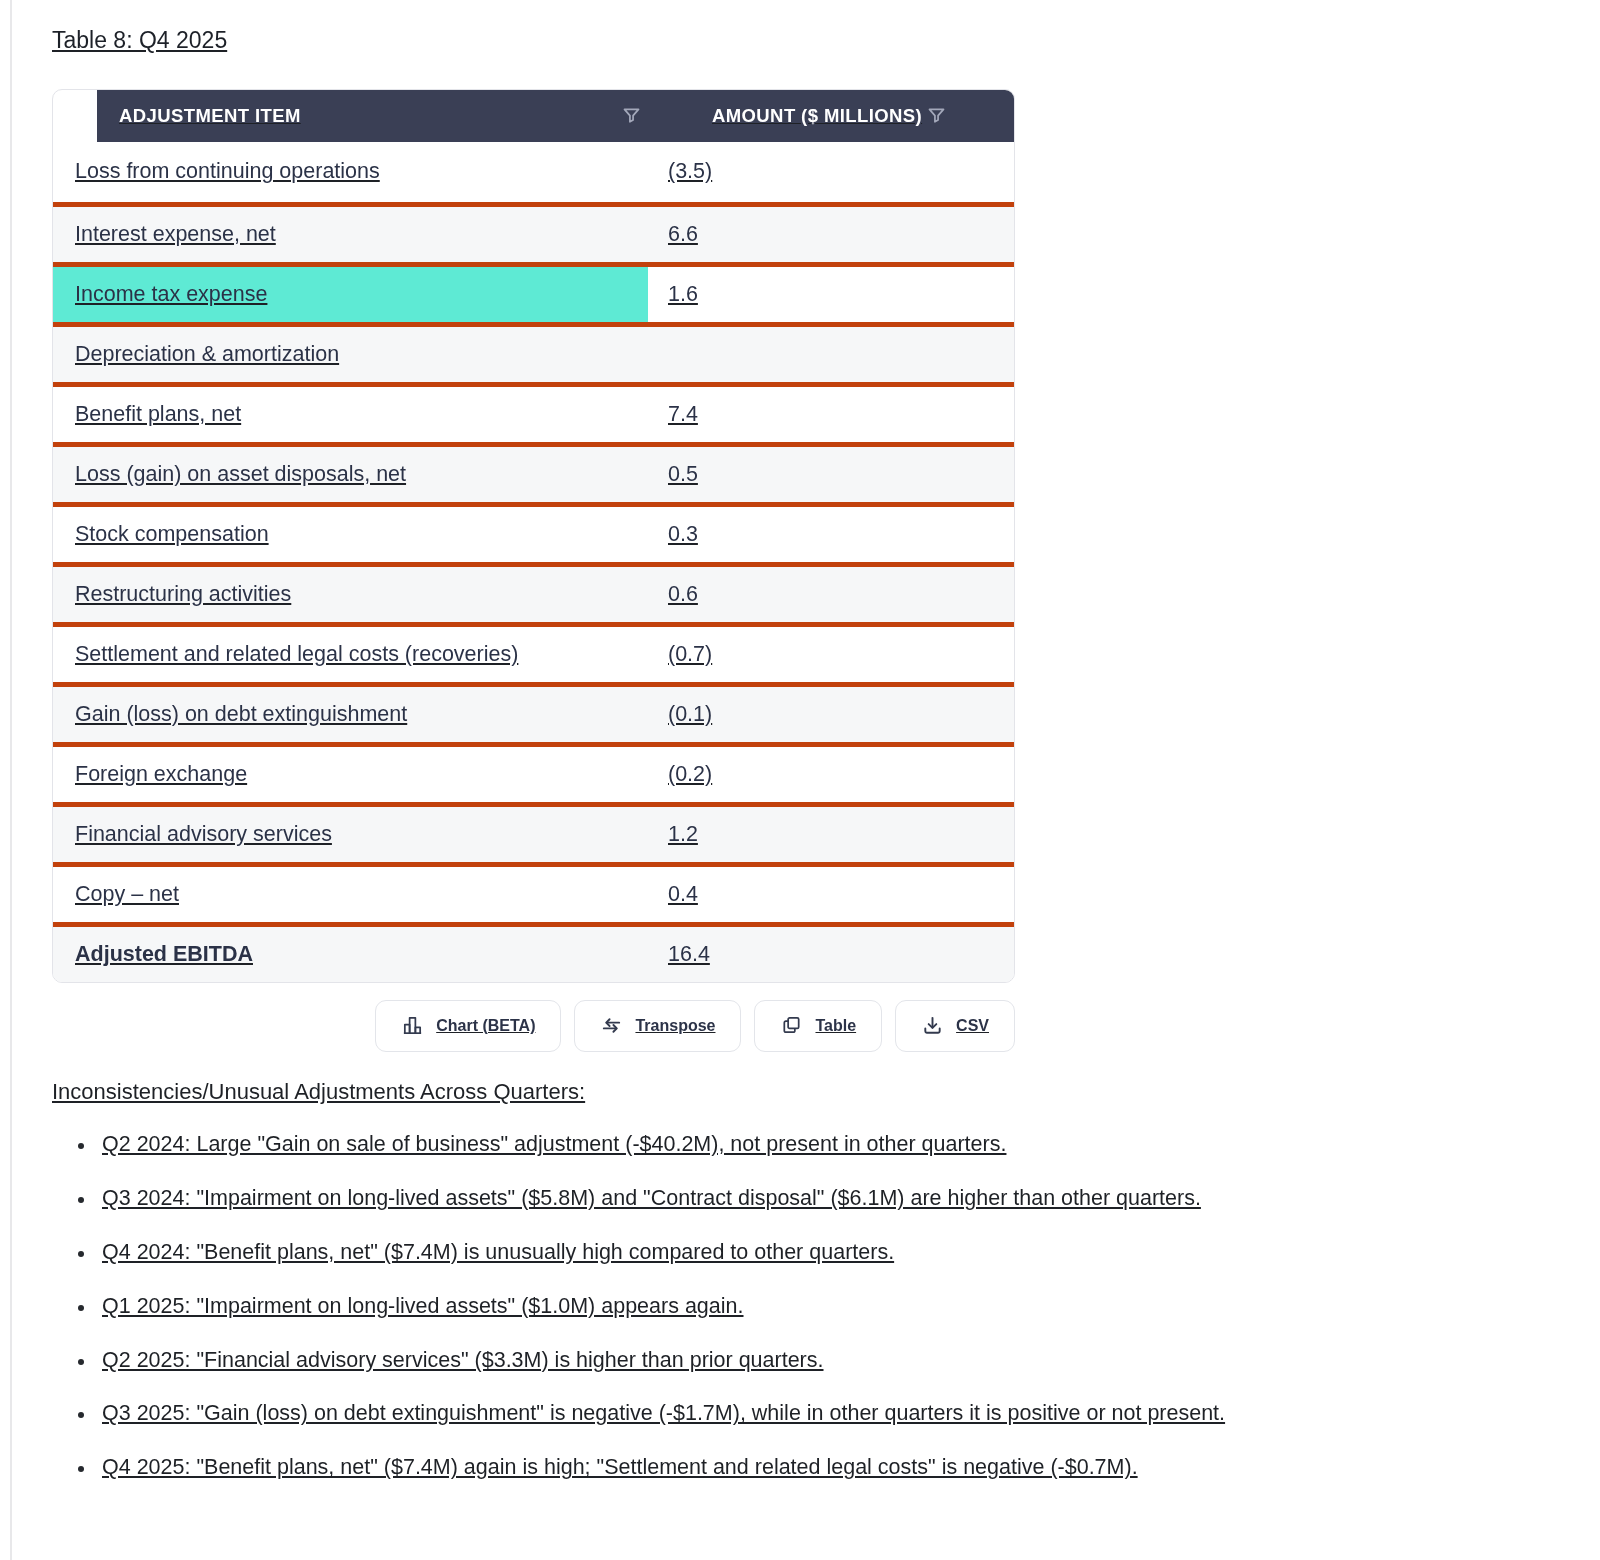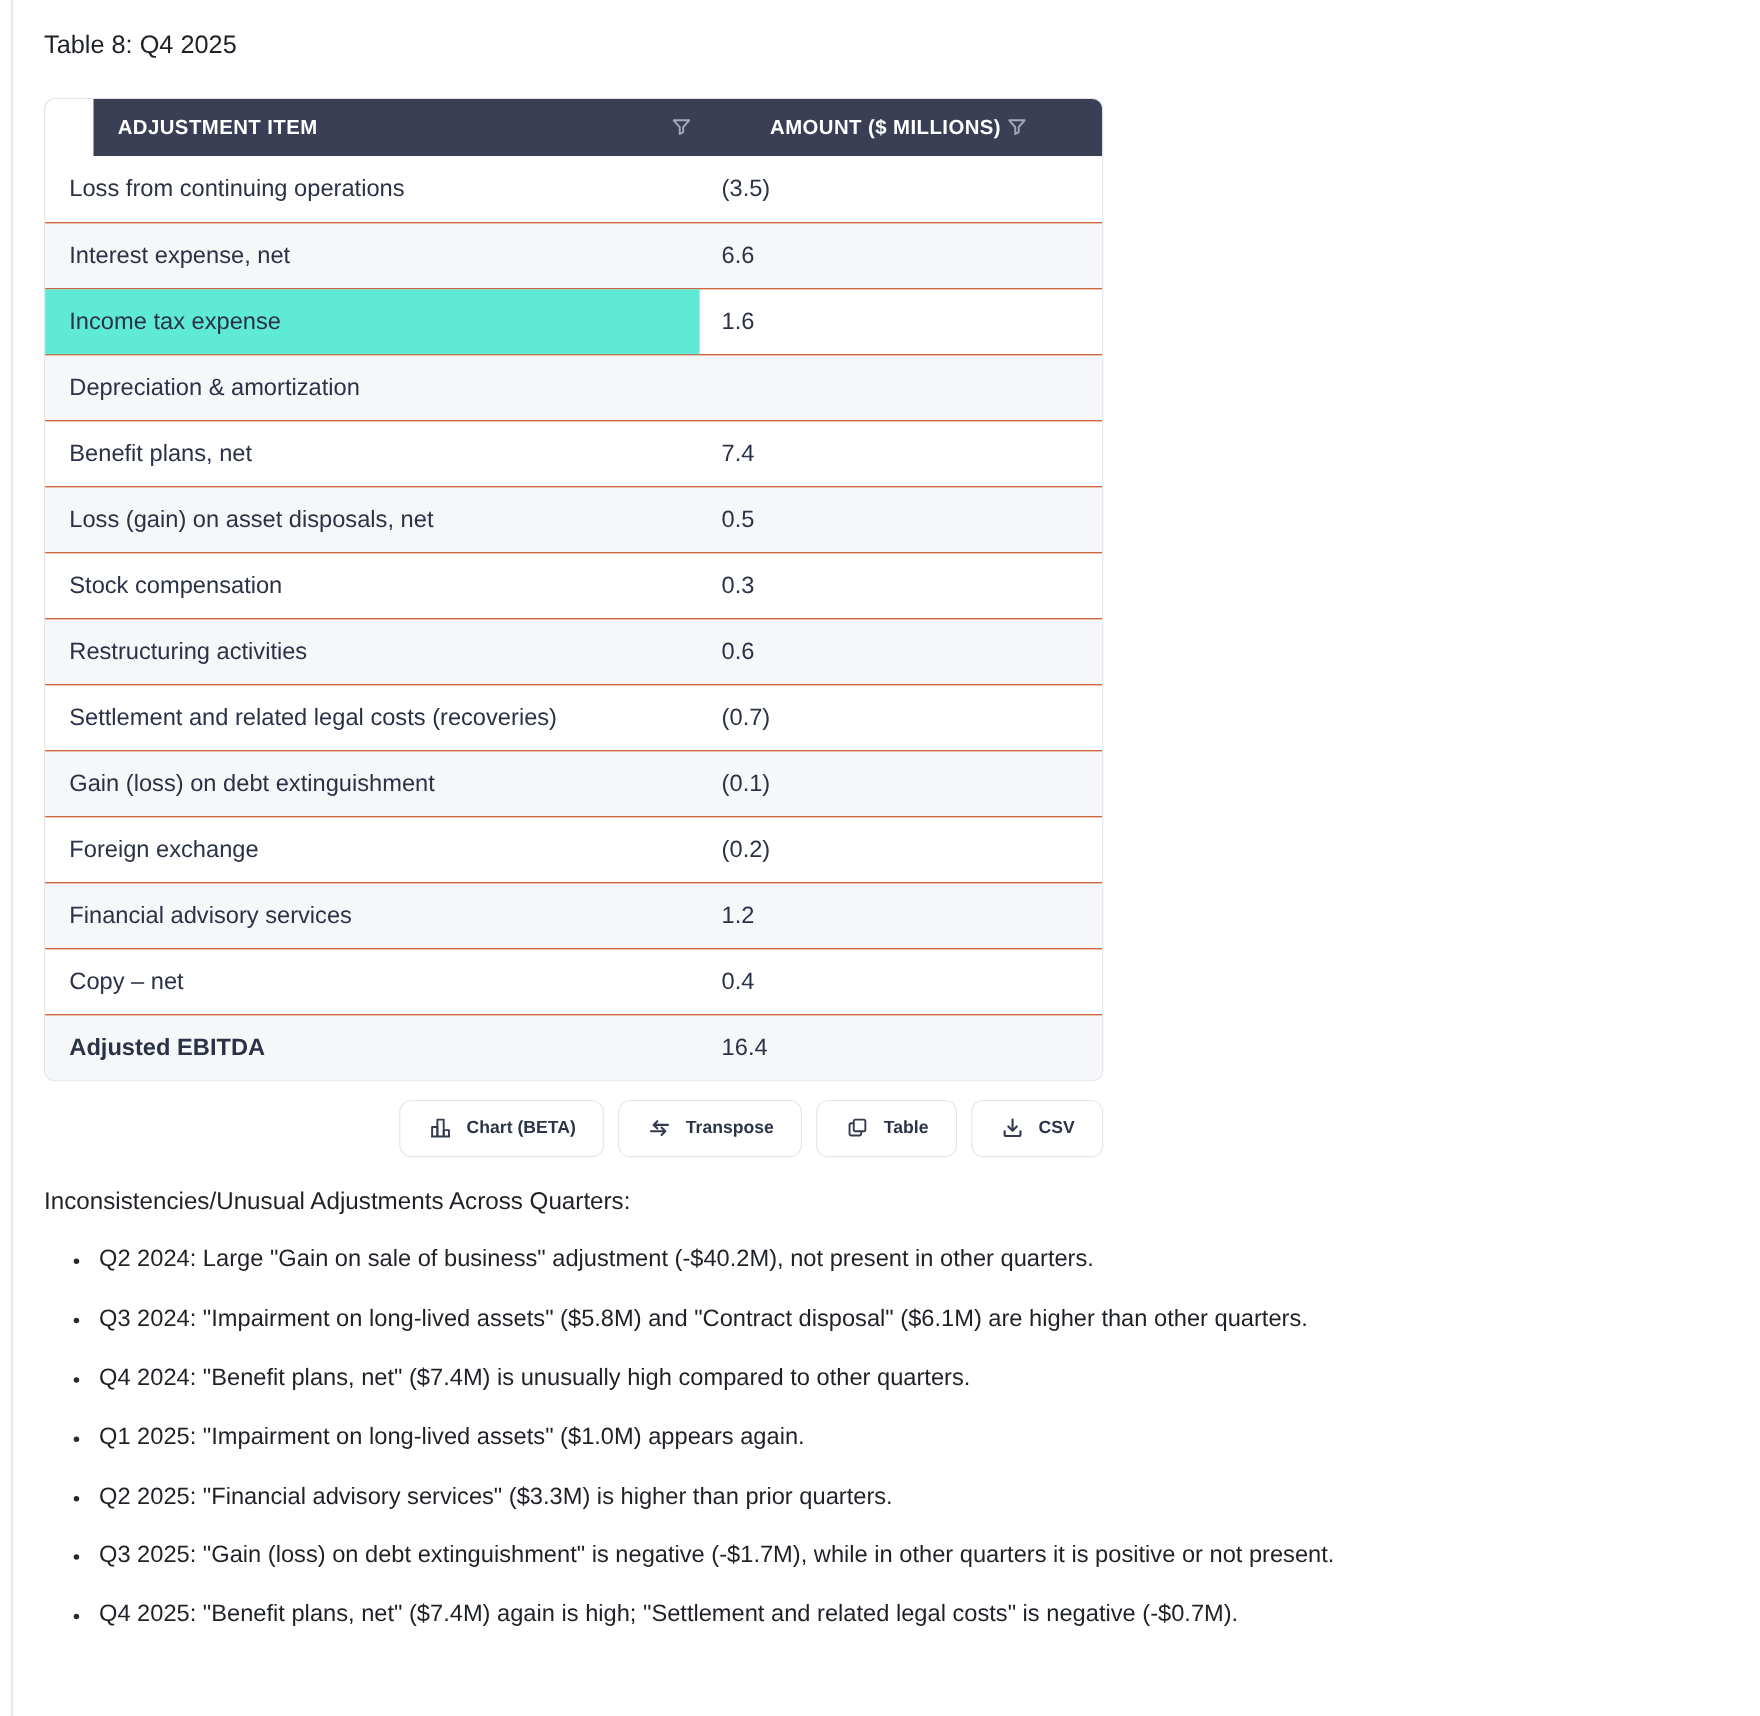--- a/index.html
+++ b/index.html
@@ -6,21 +6,21 @@
   body{
     width:1600px;height:1560px;position:relative;overflow:hidden;
     font-family:"Liberation Sans", sans-serif;
     color:#1e2126;
     -webkit-font-smoothing:antialiased;
   }
   .left-rule{
     position:absolute;left:10px;top:0;bottom:0;width:2px;background:#e8e8ea;
   }
   .content{
-    position:absolute;left:40px;top:26px;width:1520px;
+    position:absolute;left:52px;top:26px;width:1520px;text-decoration:underline;
   }
   .table-title{
     font-size:23px;color:#1d2128;line-height:1.25;
   }
   
   .table-card{
     margin-top:34px;width:963px;
     border:1px solid #e3e4e9;border-radius:10px;
     overflow:hidden;background:#ffffff;
     box-sizing:border-box;
@@ -33,21 +33,21 @@
   .th{display:flex;align-items:center;box-sizing:border-box;}
   .th-item{
     width:595px;padding-left:22px;padding-right:50px;
     justify-content:space-between;
   }
   .th-amount{flex:1;padding-left:20px;gap:4px;}
   .funnel{flex:0 0 auto;display:inline-flex;cursor:pointer;}
   .trow{
     display:flex;height:60px;align-items:center;
     font-size:21.5px;color:#2b3247;background:#ffffff;
-    border-top:1px solid #c2410c;box-sizing:border-box;
+    border-top:5px solid #c2410c;box-sizing:border-box;
   }
   .trow:first-child{border-top:none;}
   .trow.alt{background:#f6f7f8;}
   .cell-item{width:595px;padding-left:22px;box-sizing:border-box;align-self:stretch;display:flex;align-items:center;}
   .cell-amount{flex:1;padding-left:20px;box-sizing:border-box;align-self:stretch;display:flex;align-items:center;}
   .trow.hl-first .cell-item{background:#5eead4;}
   .trow.total .cell-item{font-weight:bold;color:#2b3247;}
   
   .actions{
     width:963px;margin-top:17px;display:flex;justify-content:flex-end;gap:13px;

